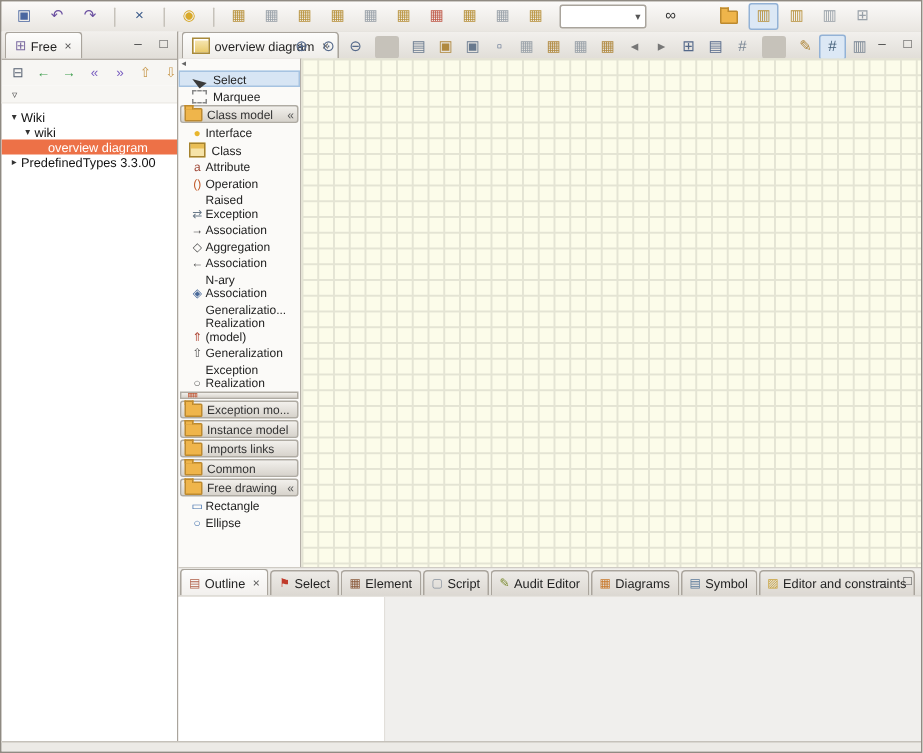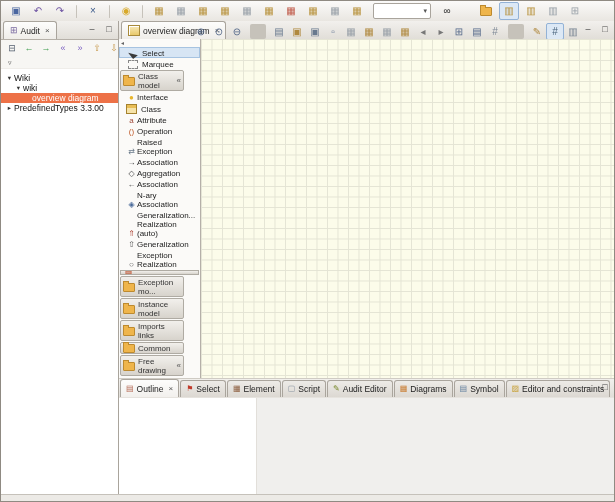--- a/index.html
+++ b/index.html
@@ -46,21 +46,21 @@
   .editor{position:absolute;left:118px;top:20px;right:0;height:357px}
   .ed-toolbar{position:absolute;right:32px;top:2px;display:flex;align-items:center;gap:0}
   .ed-toolbar .tb{width:16px;height:15px}
   .ed-content{position:absolute;top:18px;left:0;right:0;bottom:0;display:flex}
   .palette{width:81px;flex:none;background:#FBFAF8;border-right:1px solid #B5B0A8;overflow:hidden;padding-top:1px}
   .pcollapse{height:7px;font-size:6px;color:#666;padding-left:2px;line-height:7px}
   .prow{display:flex;align-items:flex-end;min-height:11px;padding:1px 1px 0 7px;font-size:8px;color:#222;line-height:9px;box-sizing:border-box}
   .prow.tool{padding-left:9px}
   .prow.on{background:#D7E5F4;outline:1px solid #A6C3E1;outline-offset:-1px}
   .prow.header{background:linear-gradient(#F2F0EC,#D7D3CC);border:1px solid #AFABA3;border-radius:2px;
-               margin:1px 16px 0 1px;min-height:10px;align-items:center;padding:0 2px;color:#333}
+               margin:1px 1px 0 1px;min-height:10px;align-items:center;padding:0 2px;color:#333}
   .prow.clipped{min-height:5px;max-height:5px;overflow:hidden;background:linear-gradient(#F2F0EC,#D7D3CC);
                 border:1px solid #AFABA3;margin:1px 1px 0 1px;align-items:center;padding:0 2px}
   .picon{display:inline-block;width:11px;min-width:11px;text-align:center;font-size:8px;line-height:9px;flex:none}
   .plabel{flex:1;padding-top:1px}
   .ppin{font-size:8px;color:#555;line-height:9px}
   .ppin:empty{display:none}
 
   
   .folder{width:10px;height:7px;min-width:10px;background:#EFB54B;border:1px solid #BD8A2F;border-radius:1px;
           position:relative;margin:1px 3px 0 0}
@@ -203,21 +203,21 @@
       <div class="tb">
         <span class="tbg" style="color: rgb(152, 160, 168);">⊞</span>
       </div>
 
   </div>
 
   <div class="model-panel">
     <div class="tabrow">
       <div class="vtab">
         <span class="tbg" style="color:#7A6AA0;font-size:9px">⊞</span>
-        <span>Audit</span>
+        <span>Free</span>
         <span class="tclose">×</span>
       </div>
       <div class="winbtns">
         <span class="winbtn">–</span>
         <span class="winbtn">□</span>
       </div>
     </div>
     <div class="mp-toolbar">
 
         <div class="tb">
@@ -447,21 +447,21 @@
           </div>
 
           <div class="prow item">
             <span class="picon" style="color: rgb(74, 106, 154);">◈</span>
             <span class="plabel">N-ary Association</span>
 
           </div>
 
           <div class="prow item">
             <span class="picon" style="color: rgb(176, 74, 58);">⇑</span>
-            <span class="plabel">Generalization... Realization (auto)</span>
+            <span class="plabel">Generalizatio... Realization (model)</span>
 
           </div>
 
           <div class="prow item">
             <span class="picon" style="color: rgb(85, 85, 85);">⇧</span>
             <span class="plabel">Generalization</span>
 
           </div>
 
           <div class="prow item">

